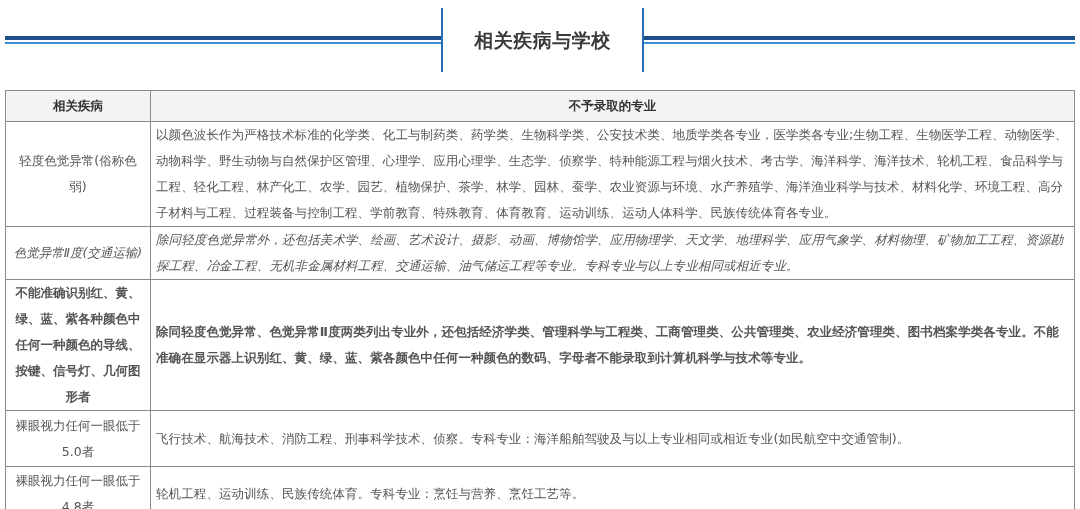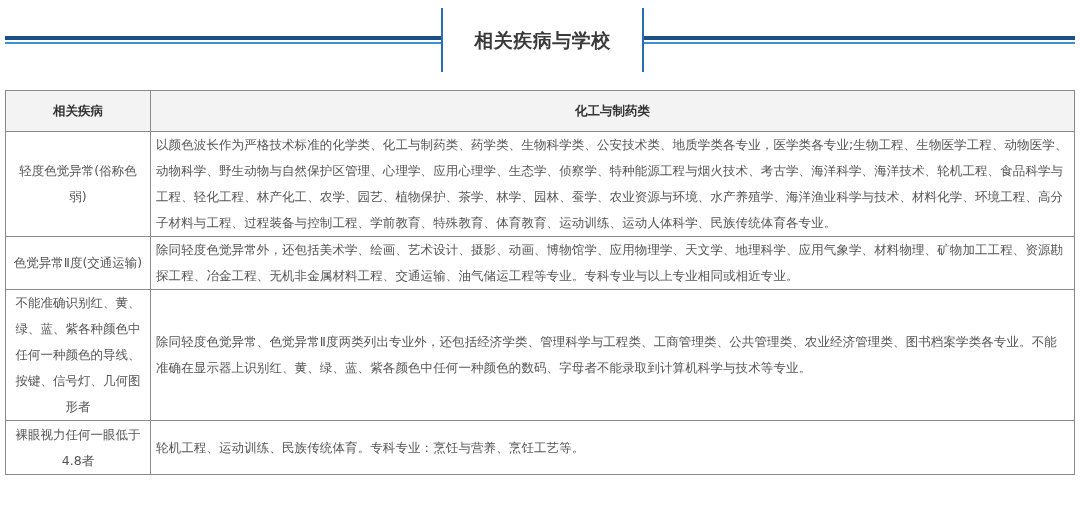--- a/index.html
+++ b/index.html
@@ -9,27 +9,27 @@
   .banner { position: absolute; left: 0; top: 0; width: 1080px; height: 80px; }
   .line-dark { position: absolute; height: 4px; background: #1d5087; top: 36px; }
   .line-light { position: absolute; height: 2px; background: #3d8fd6; top: 42px; }
   .vline { position: absolute; width: 2px; background: #2a6db5; top: 8px; height: 64px; }
   .title-box { position: absolute; left: 443px; top: 8px; width: 199px; height: 64px;
                display: flex; flex-direction: column; align-items: center; justify-content: center; }
   .title-line { font-family: "DejaVu Sans", sans-serif; font-weight: bold; font-size: 19px; line-height: 27px; color: #3a3a3a; letter-spacing: 0.5px; }
 
   table.majors { position: absolute; left: 5px; top: 90px; width: 1070px; border-collapse: collapse; table-layout: fixed; }
   table.majors td, table.majors th { border: 1px solid #8a8a8a; font-size: 12.5px; color: #555; vertical-align: middle; }
-  table.majors th { background: #f3f3f3; height: 41px; font-weight: bold; color: #333; text-align: center; font-size: 12.5px; }
+  table.majors th { background: #f3f3f3; height: 31px; font-weight: bold; color: #333; text-align: center; font-size: 12.5px; }
   col.c1 { width: 145px; }
   td.disease { padding: 0 5px; line-height: 26px; text-align: center; }
   td.majors-cell { padding: 0 5px; line-height: 26px; text-align: left; letter-spacing: 0.1px; }
   tr.r1 td { height: 98px; margin-top: 44px; }
-  tr.r2 td { height: 52px; }
-  tr.r3 td { height: 123px; }
+  tr.r2 td { height: 52px; font-style: italic; }
+  tr.r3 td { height: 123px; font-weight: bold; }
   tr.r4 td { height: 56px; }
   tr.r5 td { height: 54px; }
 </style>
 </head>
 <body>
 
 <div class="banner">
   <div class="line-dark" style="left:5px; width:437px;"></div>
   <div class="line-light" style="left:5px; width:437px;"></div>
   <div class="vline" style="left:441px;"></div>
@@ -42,34 +42,38 @@
 </div>
 
 <table class="majors">
   <colgroup>
       <col class="c1">
       <col>
     </colgroup>
   <thead>
     <tr>
       <th>相关疾病</th>
-      <th>化工与制药类</th>
+      <th>不予录取的专业</th>
     </tr>
   </thead>
   <tbody>
     <tr class="r1">
       <td class="disease">轻度色觉异常(俗称色弱)</td>
       <td class="majors-cell">以颜色波长作为严格技术标准的化学类、化工与制药类、药学类、生物科学类、公安技术类、地质学类各专业，医学类各专业;生物工程、生物医学工程、动物医学、动物科学、野生动物与自然保护区管理、心理学、应用心理学、生态学、侦察学、特种能源工程与烟火技术、考古学、海洋科学、海洋技术、轮机工程、食品科学与工程、轻化工程、林产化工、农学、园艺、植物保护、茶学、林学、园林、蚕学、农业资源与环境、水产养殖学、海洋渔业科学与技术、材料化学、环境工程、高分子材料与工程、过程装备与控制工程、学前教育、特殊教育、体育教育、运动训练、运动人体科学、民族传统体育各专业。</td>
     </tr>
     <tr class="r2">
       <td class="disease">色觉异常Ⅱ度(交通运输)</td>
       <td class="majors-cell">除同轻度色觉异常外，还包括美术学、绘画、艺术设计、摄影、动画、博物馆学、应用物理学、天文学、地理科学、应用气象学、材料物理、矿物加工工程、资源勘探工程、冶金工程、无机非金属材料工程、交通运输、油气储运工程等专业。专科专业与以上专业相同或相近专业。</td>
     </tr>
     <tr class="r3">
       <td class="disease">不能准确识别红、黄、绿、蓝、紫各种颜色中任何一种颜色的导线、按键、信号灯、几何图形者</td>
       <td class="majors-cell">除同轻度色觉异常、色觉异常Ⅱ度两类列出专业外，还包括经济学类、管理科学与工程类、工商管理类、公共管理类、农业经济管理类、图书档案学类各专业。不能准确在显示器上识别红、黄、绿、蓝、紫各颜色中任何一种颜色的数码、字母者不能录取到计算机科学与技术等专业。</td>
     </tr>
+    <tr class="r4">
+      <td class="disease">裸眼视力任何一眼低于5.0者</td>
+      <td class="majors-cell">飞行技术、航海技术、消防工程、刑事科学技术、侦察。专科专业：海洋船舶驾驶及与以上专业相同或相近专业(如民航空中交通管制)。</td>
+    </tr>
     <tr class="r5">
       <td class="disease">裸眼视力任何一眼低于4.8者</td>
       <td class="majors-cell">轮机工程、运动训练、民族传统体育。专科专业：烹饪与营养、烹饪工艺等。</td>
     </tr>
   </tbody>
 </table>
 
 </body></html>

